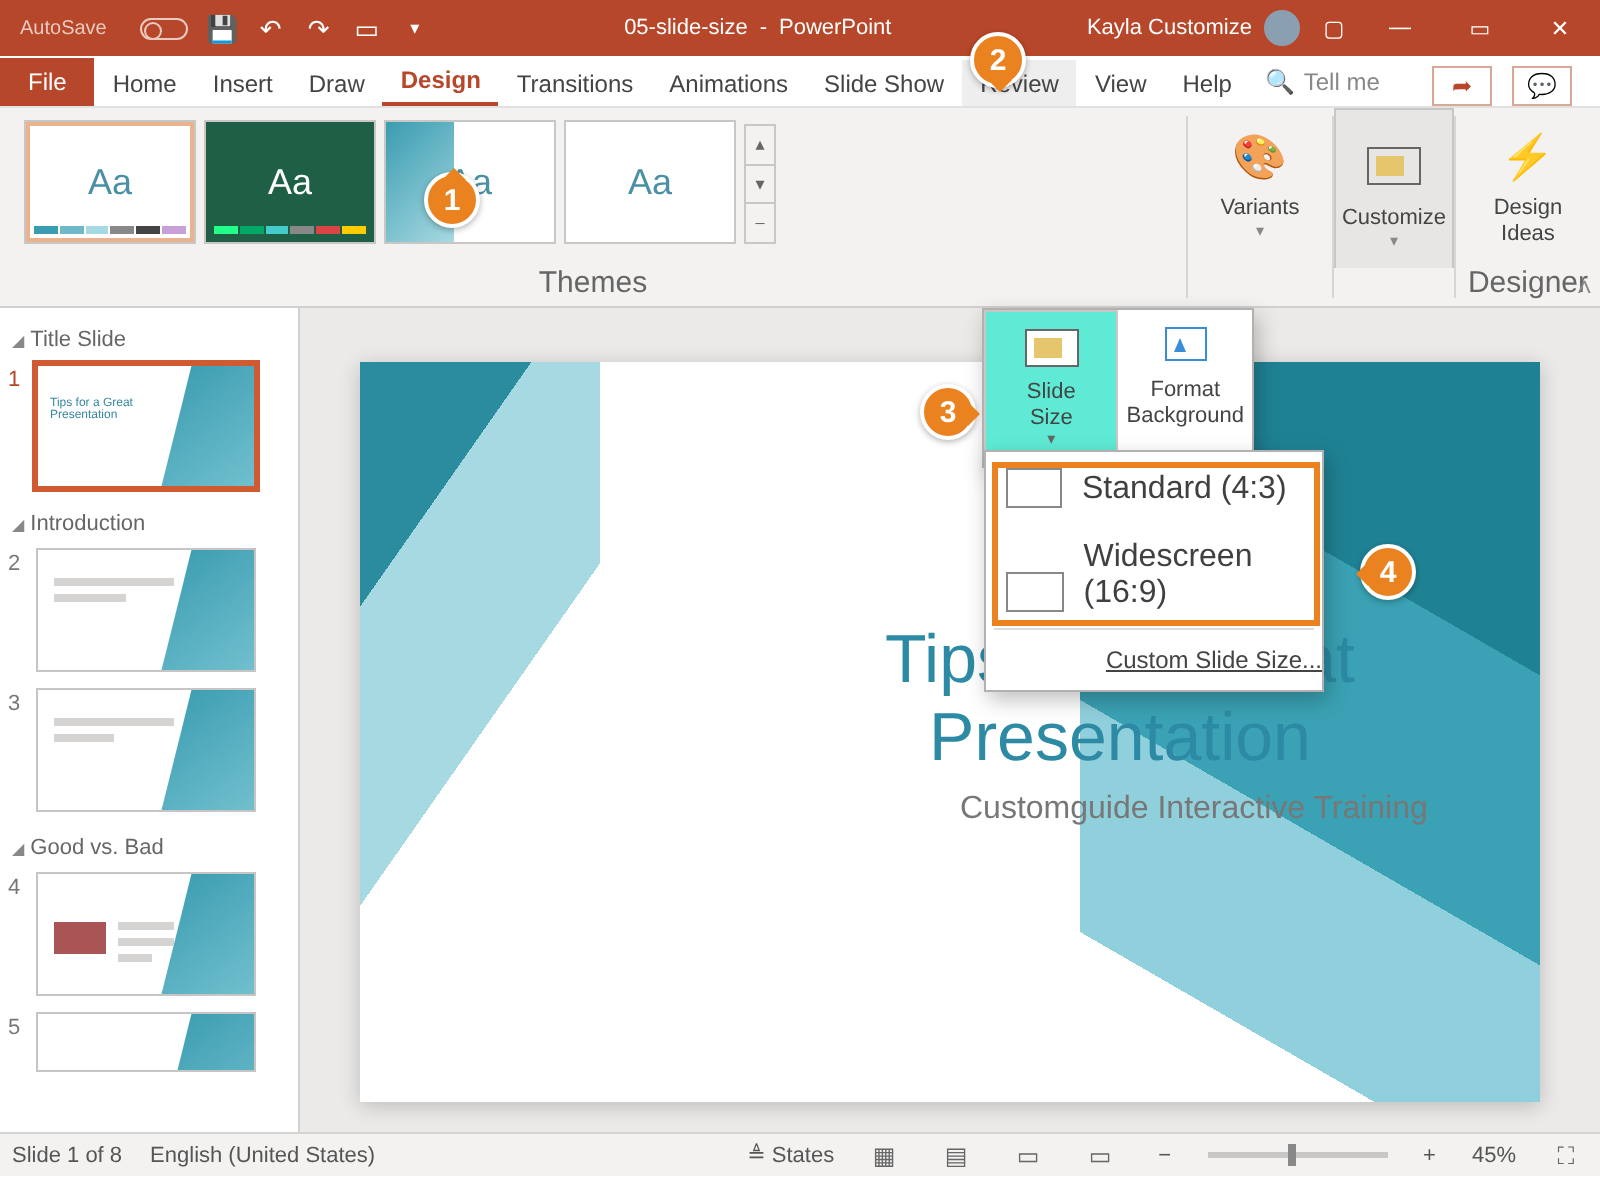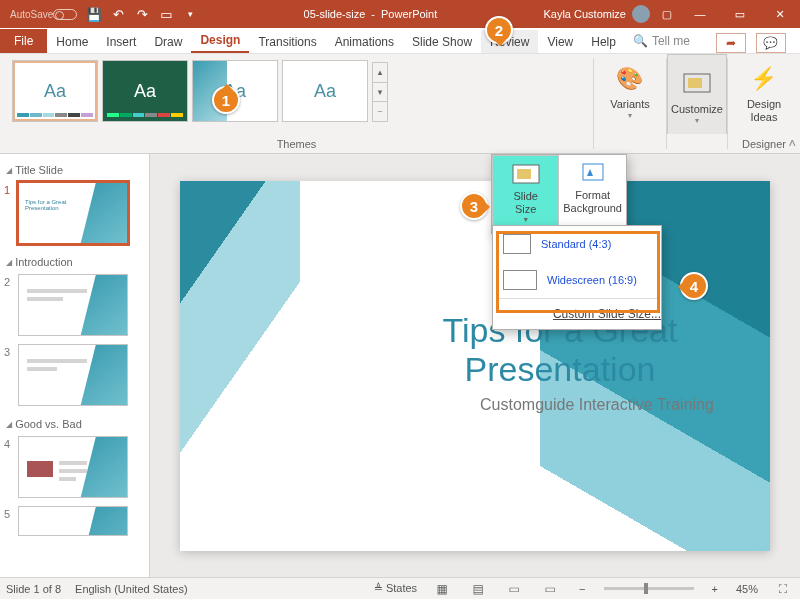--- a/index.html
+++ b/index.html
@@ -1,21 +1,21 @@
 <!DOCTYPE html>
 <html><head>
 <meta charset="utf-8">
 <style>
   * { box-sizing: border-box; margin: 0; padding: 0; font-family: "Segoe UI", sans-serif; }
   body { width: 800px; height: 600px; overflow: hidden; background: #fff; position: relative; }
 
   
   .titlebar { height: 28px; background: #b7472a; color: #fff; display: flex; align-items: center; font-size: 11px; }
   .titlebar .qat { display: flex; align-items: center; gap: 2px; padding-left: 6px; }
-  .titlebar .qat .autosave { display:flex; align-items:center; gap:0; color:#eac9bf; font-size:10px; padding:0 4px;}
+  .titlebar .qat .autosave { display:flex; align-items:center; gap:17px; color:#eac9bf; font-size:10px; padding:0 4px;}
   .titlebar .qat .autosave .toggle { width:24px; height:11px; border:1px solid #eac9bf; border-radius:6px; position:relative;}
   .titlebar .qat .autosave .toggle::after{content:"";width:7px;height:7px;border:1px solid #eac9bf;border-radius:50%;position:absolute;left:1px;top:1px;}
   .titlebar .qat .ic { width:22px; height:22px; display:flex; align-items:center; justify-content:center; color:#fff; font-size:13px;}
   .titlebar .doc { flex:1; text-align:center; display:flex; justify-content:center; gap:6px; align-items:center;}
   .titlebar .user { display:flex; align-items:center; gap:6px; padding:0 4px;}
   .titlebar .user .av { width:18px; height:18px; border-radius:50%; background:#8aa0b0;}
   .titlebar .winbtns { display:flex; }
   .titlebar .winbtns .wb { width:40px; height:28px; display:flex; align-items:center; justify-content:center; font-size:11px;}
   .titlebar .ic2 { width:26px; height:22px; display:flex; align-items:center; justify-content:center;}
 
@@ -25,21 +25,21 @@
   .tabs .tab.file { background:#b7472a; color:#fff; padding:5px 14px;}
   .tabs .tab.active { color:#b7472a; border-bottom:2px solid #b7472a; font-weight:600;}
   .tabs .tab.highlighted { background:#eee;}
   .tabs .tell { display:flex; align-items:center; gap:4px; color:#888; padding:5px 8px;}
   .tabs .rightbtns { margin-left:auto; display:flex; gap:10px; padding-right:8px; align-items:center;}
   .tabs .rightbtns .rb { width:30px; height:20px; border:1px solid #d7a896; display:flex; align-items:center; justify-content:center; color:#b7472a; font-size:12px;}
 
   
   .ribbon { height:100px; background:#f3f2f1; display:flex; position:relative; border-bottom:1px solid #d0d0d0;}
   .ribbon .group { display:flex; flex-direction:column; align-items:center; padding:4px 6px 2px; }
-  .ribbon .group .label { font-size:11px; color:#666; margin-top:auto; padding:2px 0 1px;}
+  .ribbon .group .label { font-size:15px; color:#666; margin-top:auto; padding:2px 0 1px;}
   .ribbon .sep { width:1px; background:#d8d6d4; margin:4px 0;}
   .themes-gallery { display:flex; gap:4px; padding:2px 2px 0 6px; }
   .theme-thumb { width:86px; height:62px; border:1px solid #c9c7c5; background:#fff; position:relative; display:flex; align-items:center; justify-content:center; font-size:18px; color:#4a90a4;}
   .theme-thumb.sel { box-shadow:0 0 0 2px #eab390 inset;}
   .theme-thumb .swatches { position:absolute; bottom:4px; left:4px; right:4px; height:4px; display:flex; gap:1px;}
   .theme-thumb .swatches span{flex:1;}
   .gallery-nav { width:16px; display:flex; flex-direction:column; border:1px solid #c9c7c5; margin-top:2px;}
   .gallery-nav div{flex:1; display:flex; align-items:center; justify-content:center; font-size:9px; color:#666; border-bottom:1px solid #c9c7c5;}
   .gallery-nav div:last-child{border:none;}
   .bigbtn { width:60px; display:flex; flex-direction:column; align-items:center; padding:4px 4px 0; font-size:11px; color:#444; text-align:center; line-height:1.2;}
@@ -81,29 +81,29 @@
   .slide-canvas .title{top:130px;left:180px;width:400px;}
   .slide-canvas .sub{top:215px;left:300px;}
 
   
   .customize-panel { position:absolute; top:154px; left:491px; width:136px; background:#fff; border:1px solid #b3b1af; box-shadow:2px 4px 10px rgba(0,0,0,.25); z-index:40; font-size:11px; color:#444;}
   .customize-panel .toprow{display:flex;}
   .customize-panel .topbtn{flex:1;display:flex;flex-direction:column;align-items:center;padding:6px 4px 8px;text-align:center;line-height:1.15;}
   .customize-panel .topbtn.sel{background:#5eead4;border:1px solid #c9c7c5;}
   .customize-panel .topbtn .ico{width:30px;height:24px;margin-bottom:4px;display:flex;align-items:center;justify-content:center;}
   .size-options { position:absolute; left:0; top:70px; width:170px; background:#fff; border:1px solid #b3b1af; box-shadow:2px 4px 10px rgba(0,0,0,.25);}
-  .size-options .opt{display:flex;align-items:center;gap:10px;padding:8px 10px;font-size:11px;color:#1d4ed8;}
+  .size-options .opt{display:flex;align-items:flex-end;gap:10px;padding:8px 10px;font-size:16px;color:#404040;}
   .size-options .opt .thumb{width:28px;height:20px;border:1px solid #888;}
   .size-options .opt .thumb.wide{width:34px;}
   .size-options .sep2{height:1px;background:#ddd;margin:0 4px;}
   .size-options .custom{padding:8px 0;text-align:right;font-size:12px;color:#444;text-decoration:underline;}
   .orange-box{position:absolute;border:3px solid #e9821f;pointer-events:none;z-index:50;}
 
   
-  .statusbar{position:absolute;left:0;right:0;bottom:1px;height:22px;background:#f3f2f1;border-top:1px solid #d6d4d2;display:flex;align-items:center;font-size:11px;color:#555;padding:0 6px;gap:14px;}
+  .statusbar{position:absolute;left:0;right:0;bottom:12px;height:22px;background:#f3f2f1;border-top:1px solid #d6d4d2;display:flex;align-items:center;font-size:11px;color:#555;padding:0 6px;gap:14px;}
   .statusbar .spacer{flex:1;}
   .statusbar .vbtn{width:22px;height:16px;display:flex;align-items:center;justify-content:center;color:#666;font-size:12px;}
   .statusbar .zoom-track{width:90px;height:3px;background:#c9c7c5;position:relative;}
   .statusbar .zoom-track .zthumb{position:absolute;left:40px;top:-4px;width:4px;height:11px;background:#888;}
   .statusbar .zm{padding:0 4px;}
 </style>
 </head>
 <body>
 
 <div class="titlebar">

